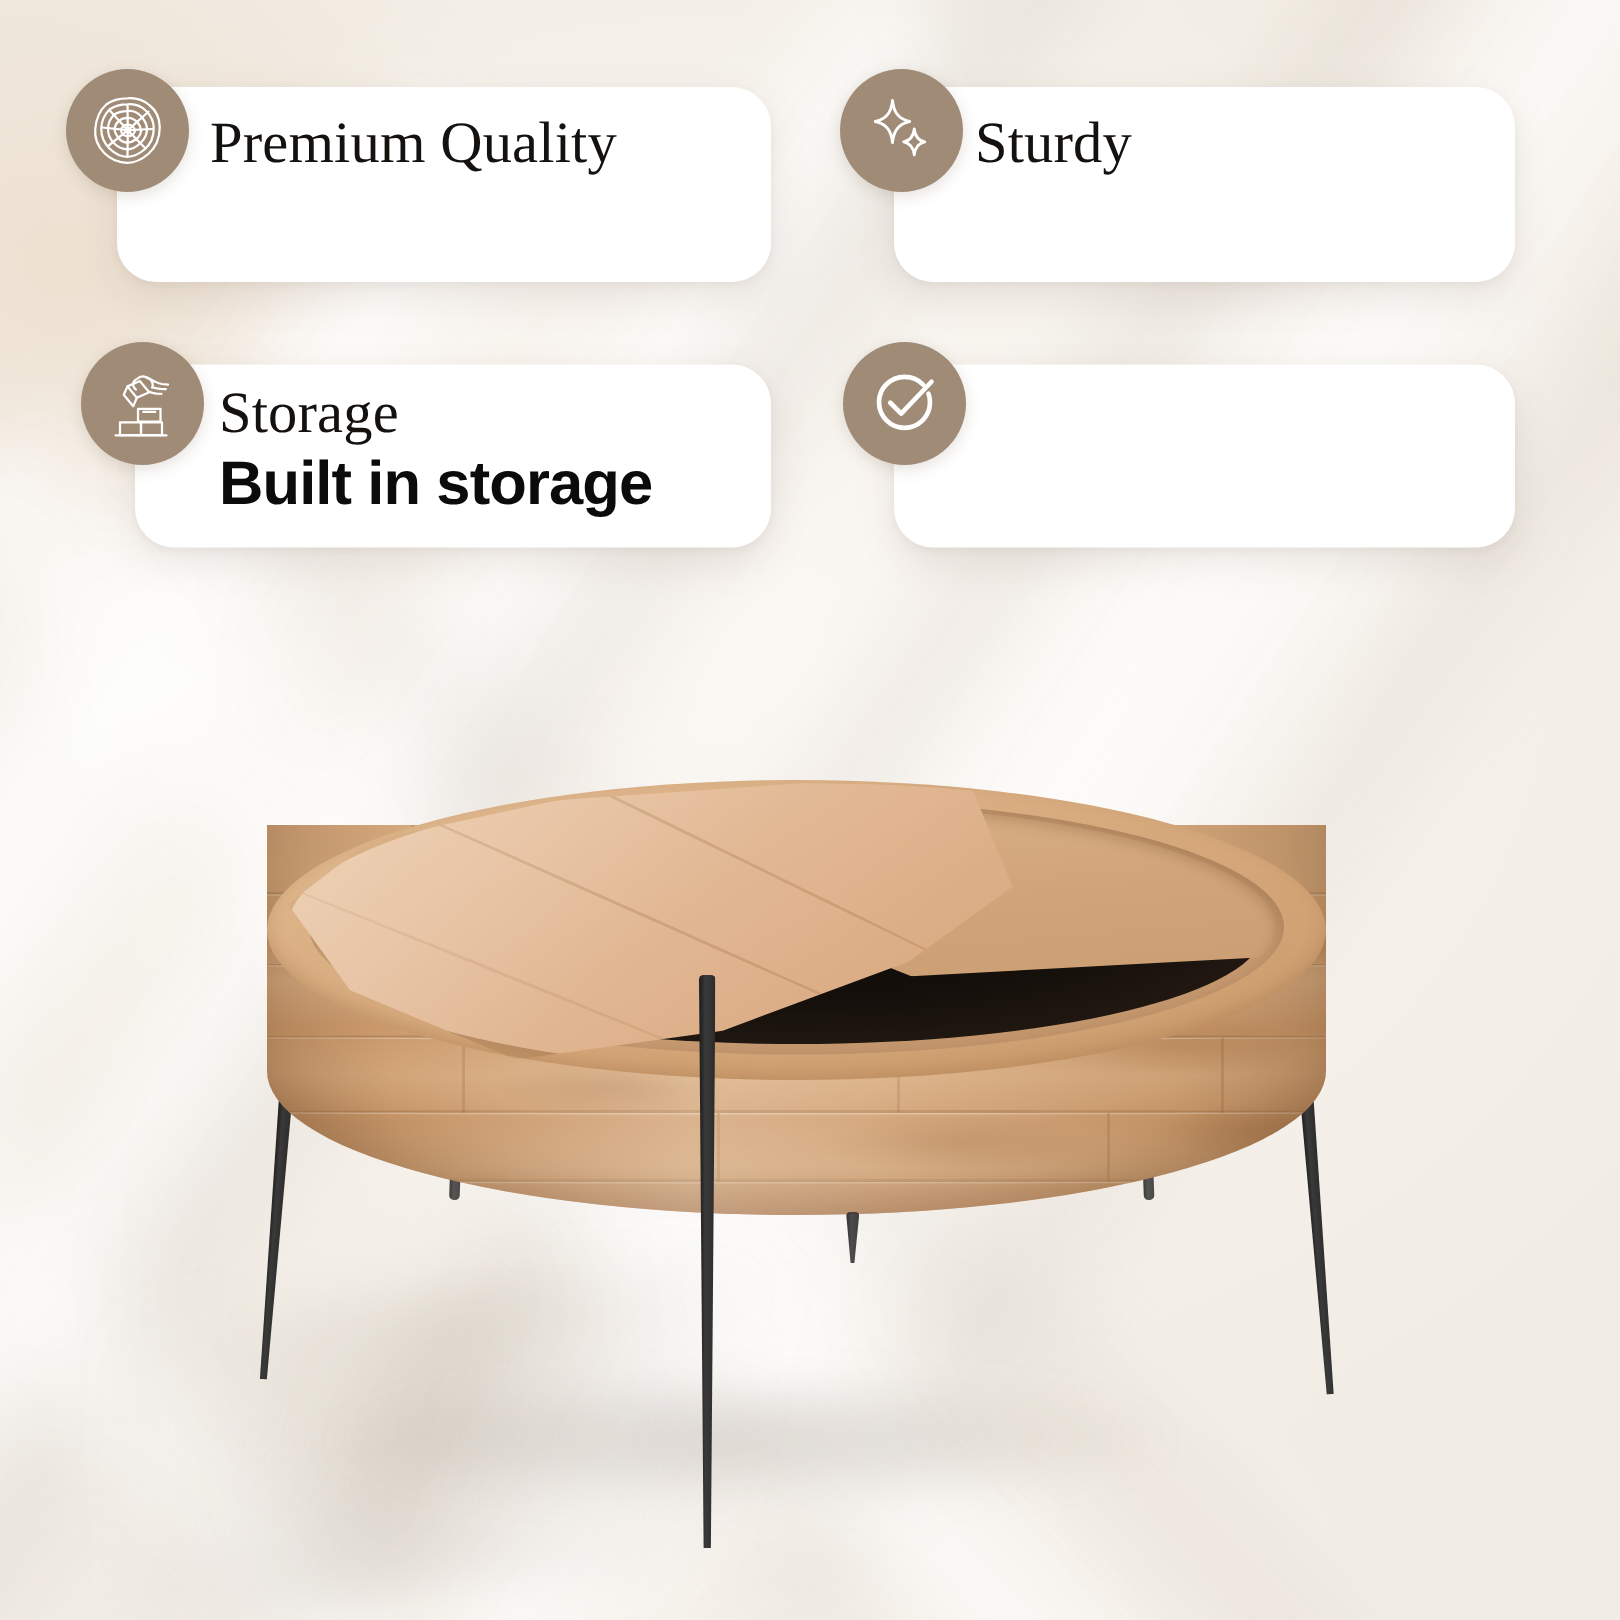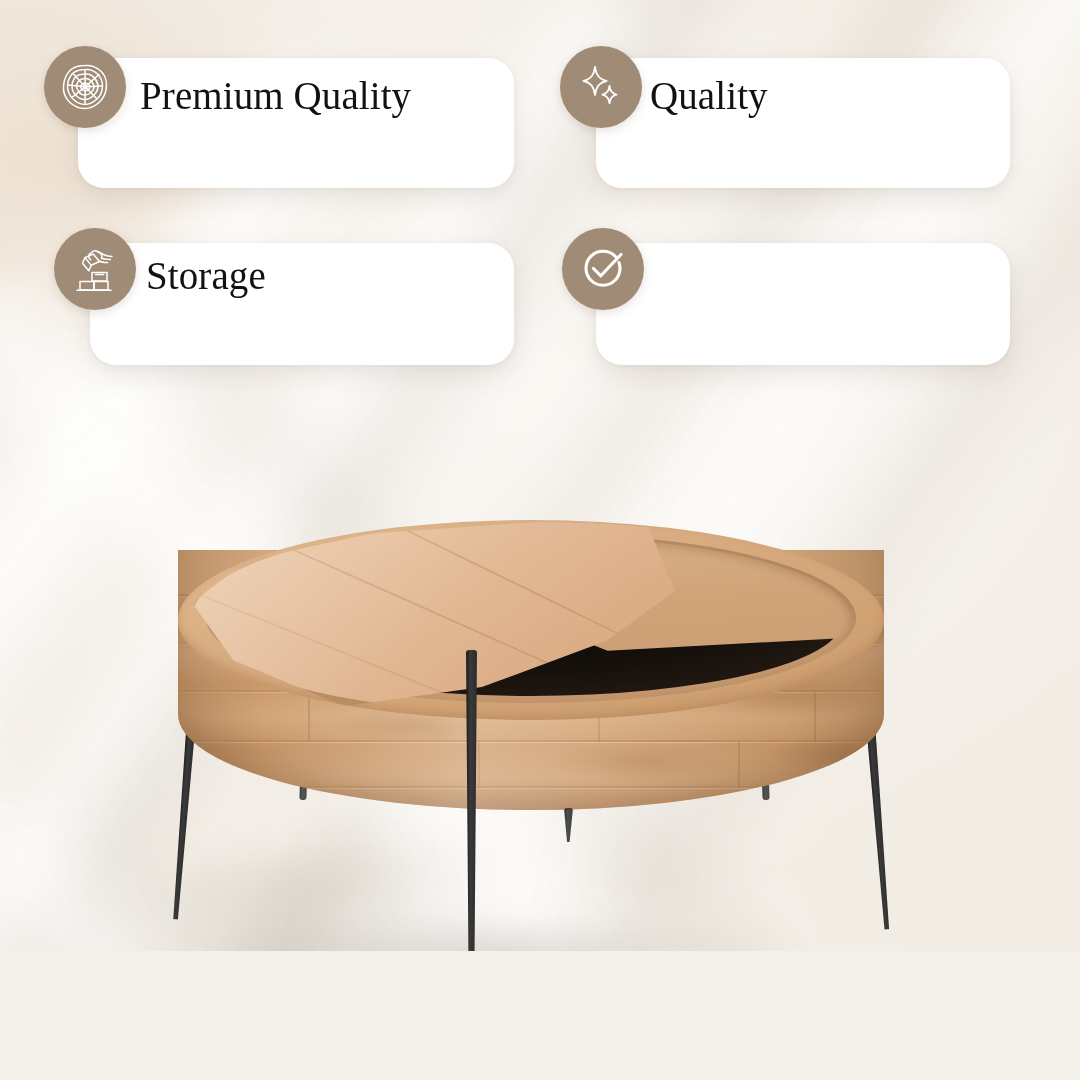--- a/index.html
+++ b/index.html
@@ -5,21 +5,21 @@
 <style>
   * { margin:0; padding:0; box-sizing:border-box; }
   html,body { width:1080px; height:1080px; overflow:hidden; }
   body {
     font-family:"Liberation Sans", sans-serif;
     background:#F3EFE9;
     position:relative;
   }
 
   
-  #stage { position:absolute; inset:0; width:1080px; height:951px; overflow:hidden; }
+  #stage { position:absolute; inset:0; width:1080px; height:1080px; overflow:hidden; }
 
   .bg-base {
     position:absolute; inset:0;
     background:
       radial-gradient(ellipse 70% 55% at 46% 40%, #FBF8F4 0%, #F7F3ED 45%, #F1ECE4 100%);
   }
   
   .bg-warm {
     position:absolute; inset:0;
     background:
@@ -343,21 +343,21 @@
 
     <div class="badge">
       <div class="badge-card" style="left:596px; top:58px; width:414px; height:130px;"></div>
       <div class="badge-icon" style="left:560px; top:46px;">
         <svg width="50" height="50" viewBox="0 0 50 50" fill="none" stroke="#FFFFFF" stroke-width="1.9" stroke-linecap="round" stroke-linejoin="round">
           <path d="M19 5 C19.8 12.5 22.5 17.2 30.5 19 C22.5 20.8 19.8 25.5 19 33 C18.2 25.5 15.5 20.8 7.5 19 C15.5 17.2 18.2 12.5 19 5 Z"></path>
           <path d="M33.5 24 C34 28.6 35.7 31.5 40.5 32.6 C35.7 33.7 34 36.6 33.5 41.2 C33 36.6 31.3 33.7 26.5 32.6 C31.3 31.5 33 28.6 33.5 24 Z"></path>
         </svg>
       </div>
       <div class="badge-text" style="left:650px; top:76px;">
-        <div class="line-top">Quality</div>
+        <div class="line-top">Sturdy</div>
       </div>
     </div>
 
     <div class="badge">
       <div class="badge-card" style="left:90px; top:243px; width:424px; height:122px;"></div>
       <div class="badge-icon" style="left:54px; top:228px;">
         <svg width="52" height="52" viewBox="0 0 52 52" fill="none" stroke="#FFFFFF" stroke-width="1.5" stroke-linecap="round" stroke-linejoin="round">
 
           <path d="M22.5 9.5 C24 8 26.5 7.5 28.5 8.5 L34.5 11.5 C36 12.2 37.5 12.8 39 13 L43 13.4"></path>
           <path d="M28.8 8.8 C30.5 9.2 31.8 10.2 32.5 11.8 C33 13 33 14.2 32.5 15.4"></path>
@@ -371,20 +371,21 @@
           <rect x="23" y="29.5" width="15" height="8.5"></rect>
           <path d="M26.5 31.5 H34.5"></path>
 
           <rect x="11" y="38.5" width="14" height="8.5"></rect>
           <rect x="25" y="38.5" width="14" height="8.5"></rect>
           <path d="M8 47.2 H42"></path>
         </svg>
       </div>
       <div class="badge-text" style="left:146px; top:256px;">
         <div class="line-top">Storage</div>
+        <div class="line-bottom">Built in storage</div>
       </div>
     </div>
 
     <div class="badge">
       <div class="badge-card" style="left:596px; top:243px; width:414px; height:122px;"></div>
       <div class="badge-icon" style="left:562px; top:228px;">
         <svg width="52" height="52" viewBox="0 0 52 52" fill="none" stroke="#FFFFFF" stroke-width="3.1" stroke-linecap="round" stroke-linejoin="round">
           <path d="M38.5 13.5 C35.5 10.2 31 8.2 26 8.2 C16.6 8.2 9 15.8 9 25.2 C9 34.6 16.6 42.2 26 42.2 C35.4 42.2 43 34.6 43 25.2 C43 23.2 42.7 21.3 42 19.5"></path>
           <path d="M16.5 25.5 L23.8 32.8 L44 11.5"></path>
         </svg>

